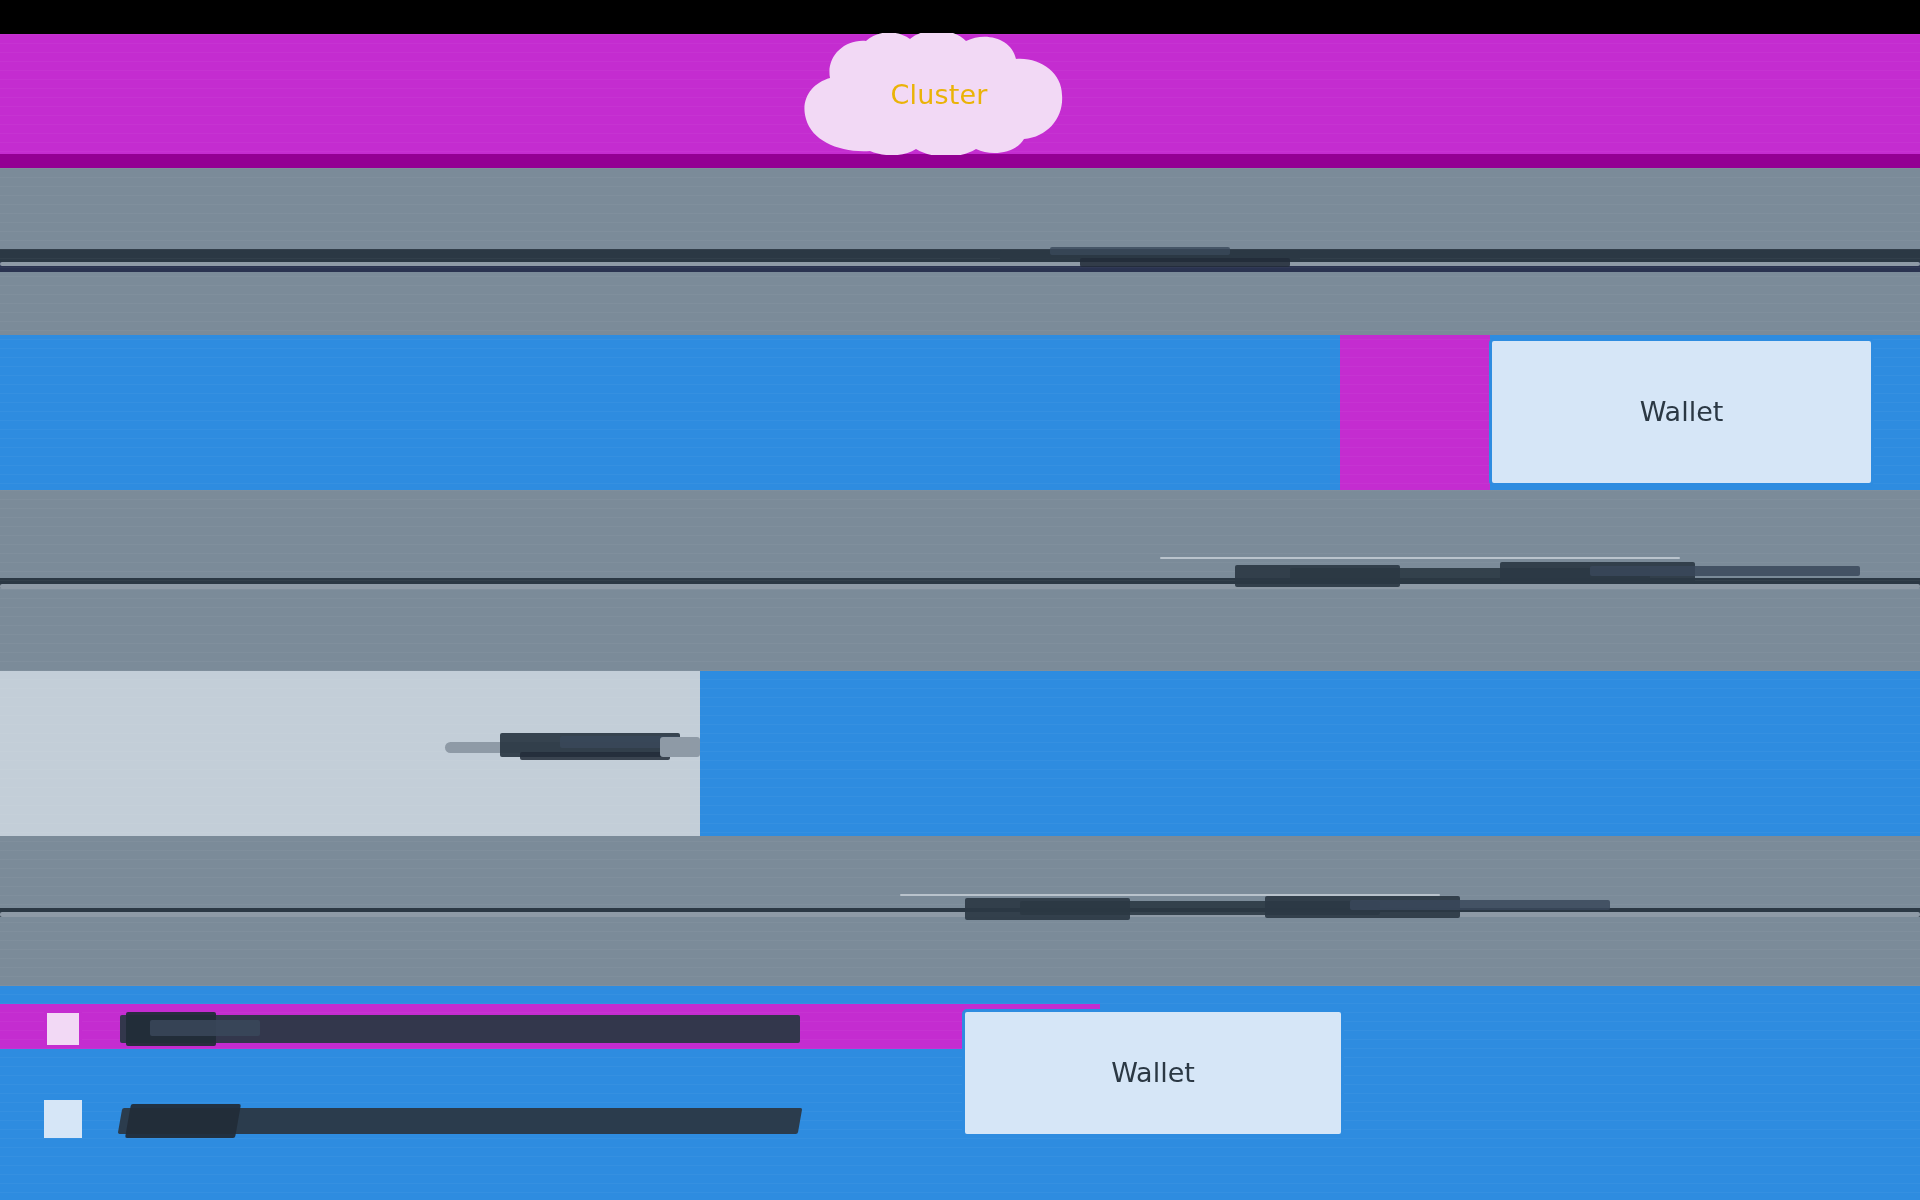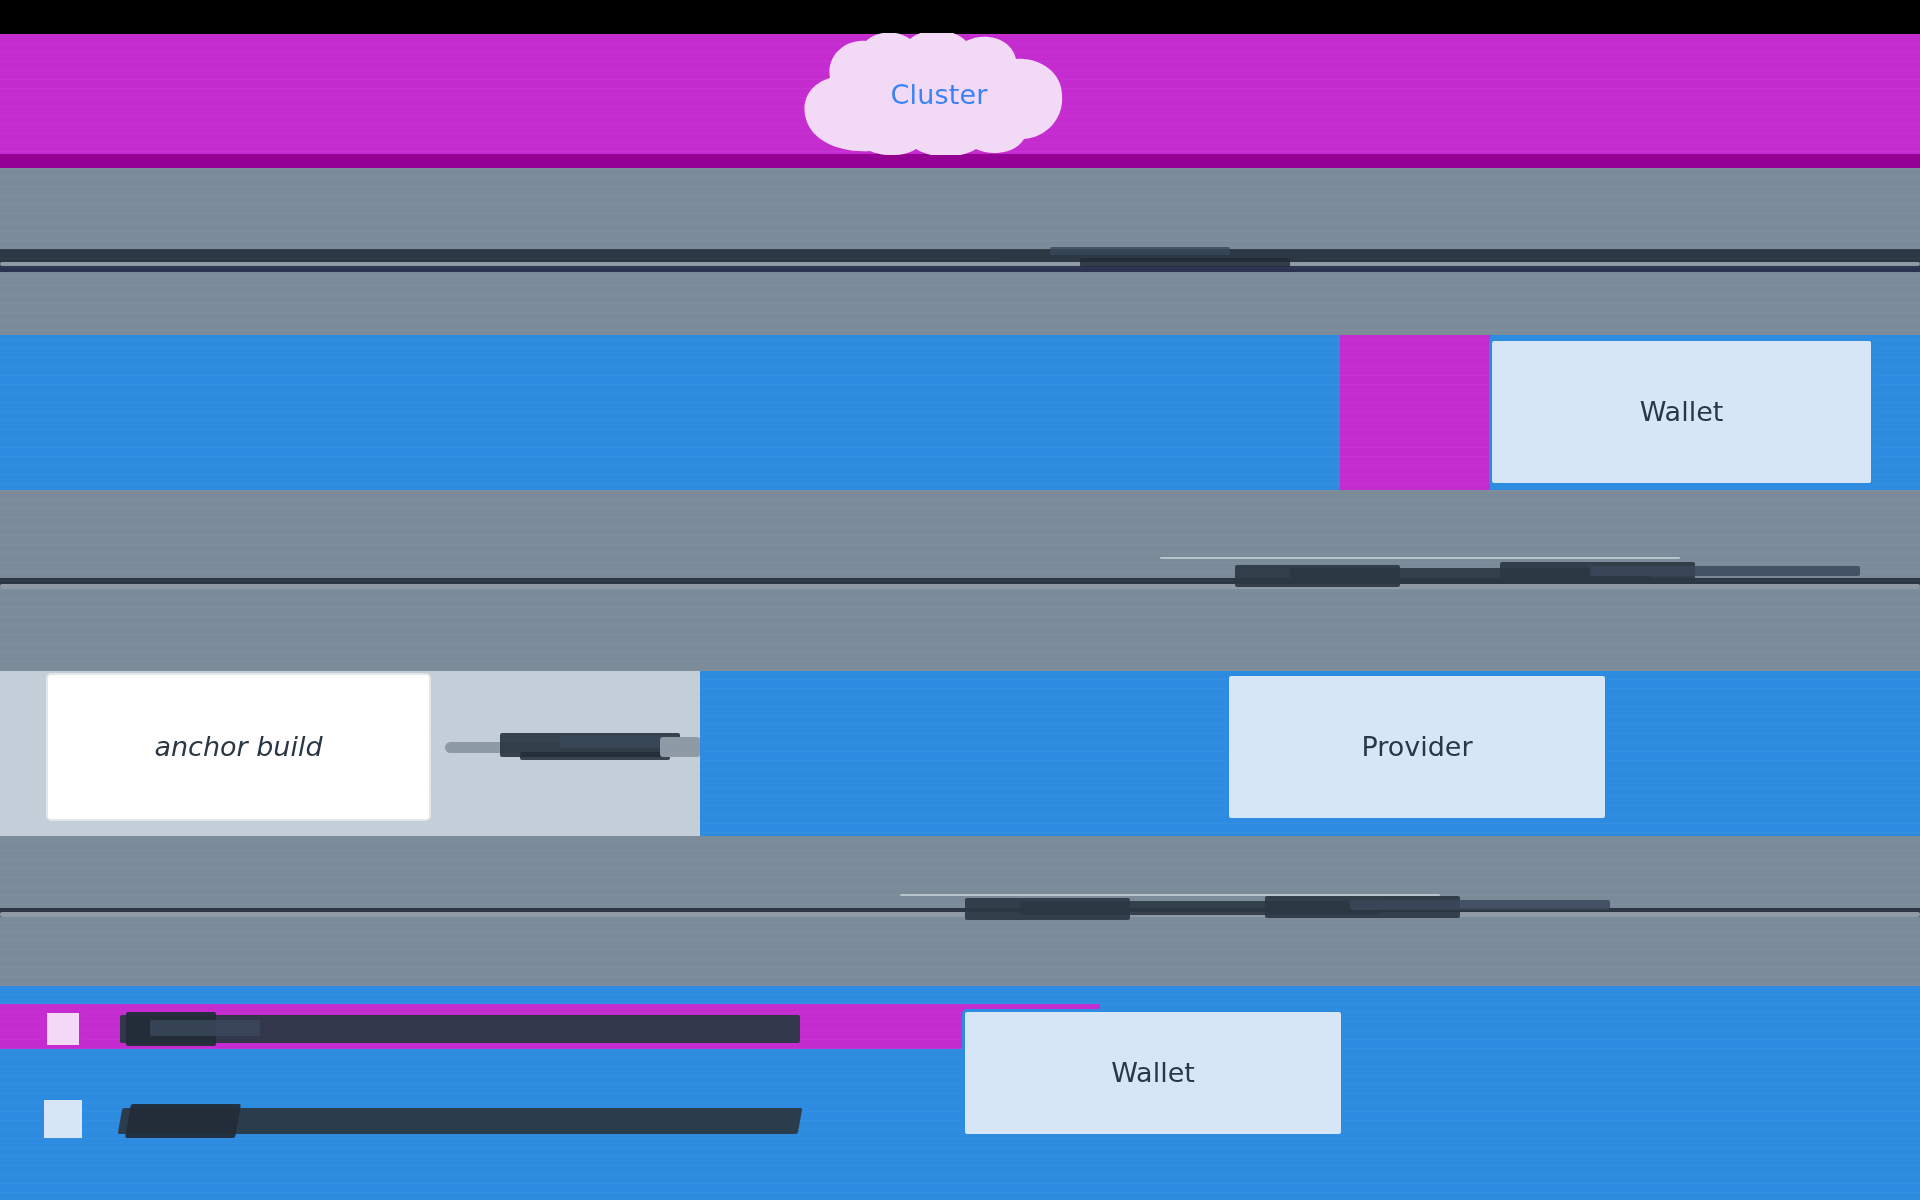--- a/index.html
+++ b/index.html
@@ -21,21 +21,21 @@
   .stripes{position:absolute;left:0;width:1920px;pointer-events:none;
     background:repeating-linear-gradient(to bottom,
       rgba(255,255,255,.035) 0px, rgba(255,255,255,.035) 1px,
       rgba(0,0,0,0) 1px, rgba(0,0,0,0) 9px);}
 
   
   #cloud{position:absolute;left:800px;top:33px;width:278px;height:122px;}
   #cloud svg{display:block;width:278px;height:122px;}
   #cloud .lbl{position:absolute;left:0;top:0;width:278px;height:122px;
     display:flex;align-items:center;justify-content:center;
-    font-size:27px;color:#3b82f6;letter-spacing:.2px;}
+    font-size:27px;color:#eab308;letter-spacing:.2px;}
 
   
   .node{position:absolute;box-sizing:border-box;border-radius:5px;
     display:flex;align-items:center;justify-content:center;
     font-size:27px;color:#2b3844;text-align:center;line-height:1.15;}
   .n-pink {background:#f2d9f5;border:3px solid #c42cd0;}
   .n-blue {background:#d6e6f7;border:3px solid #2e8ce0;}
   .n-white{background:#ffffff;border:2px solid #e2e6ea;font-style:italic;}
 
   
@@ -115,37 +115,31 @@
     <div class="line" style="left:0px;top:584px;width:1920px;height:5px;"></div>
     <div class="line lt" style="left:1160px;top:557px;width:520px;"></div>
     <div class="smear" style="left:1235px;top:565px;width:165px;height:22px;opacity:.92;"></div>
     <div class="smear" style="left:1290px;top:568px;width:360px;height:14px;opacity:.9;"></div>
     <div class="smear" style="left:1500px;top:562px;width:195px;height:22px;opacity:.92;"></div>
     <div class="smear lite" style="left:1590px;top:566px;width:270px;height:10px;opacity:.85;"></div>
     <div class="glitch" style="left:1240px;top:556px;opacity:0;">used by</div>
     <div class="glitch" style="left:1505px;top:556px;opacity:0;">used by</div>
   </div>
 
-  <div class="node n-white" style="left:46px;top:673px;width:385px;height:148px;">
-    <span>anchor build</span>
-  </div>
 
   <div>
     <div class="line" style="left:445px;top:742px;width:245px;height:11px;border-radius:6px;"></div>
     <div class="smear" style="left:500px;top:733px;width:180px;height:24px;opacity:.93;"></div>
     <div class="smear lite" style="left:560px;top:736px;width:120px;height:12px;opacity:.8;"></div>
     <div class="smear dk" style="left:520px;top:752px;width:150px;height:8px;opacity:.85;"></div>
     <div class="line" style="left:660px;top:737px;width:40px;height:20px;border-radius:3px;"></div>
     <div class="glitch" style="left:505px;top:727px;opacity:0;">generates</div>
   </div>
 
 
-  <div class="node n-blue" style="left:1226px;top:673px;width:382px;height:148px;">
-    <span>Provider</span>
-  </div>
 
   <div>
     <div class="line" style="left:0px;top:912px;width:1920px;height:5px;"></div>
     <div class="line lt" style="left:900px;top:894px;width:540px;"></div>
     <div class="smear" style="left:965px;top:898px;width:165px;height:22px;opacity:.92;"></div>
     <div class="smear" style="left:1020px;top:901px;width:360px;height:14px;opacity:.9;"></div>
     <div class="smear" style="left:1265px;top:896px;width:195px;height:22px;opacity:.92;"></div>
     <div class="smear lite" style="left:1350px;top:900px;width:260px;height:10px;opacity:.85;"></div>
     <div class="glitch" style="left:970px;top:890px;opacity:0;">used by</div>
     <div class="glitch" style="left:1270px;top:890px;opacity:0;">used by</div>

